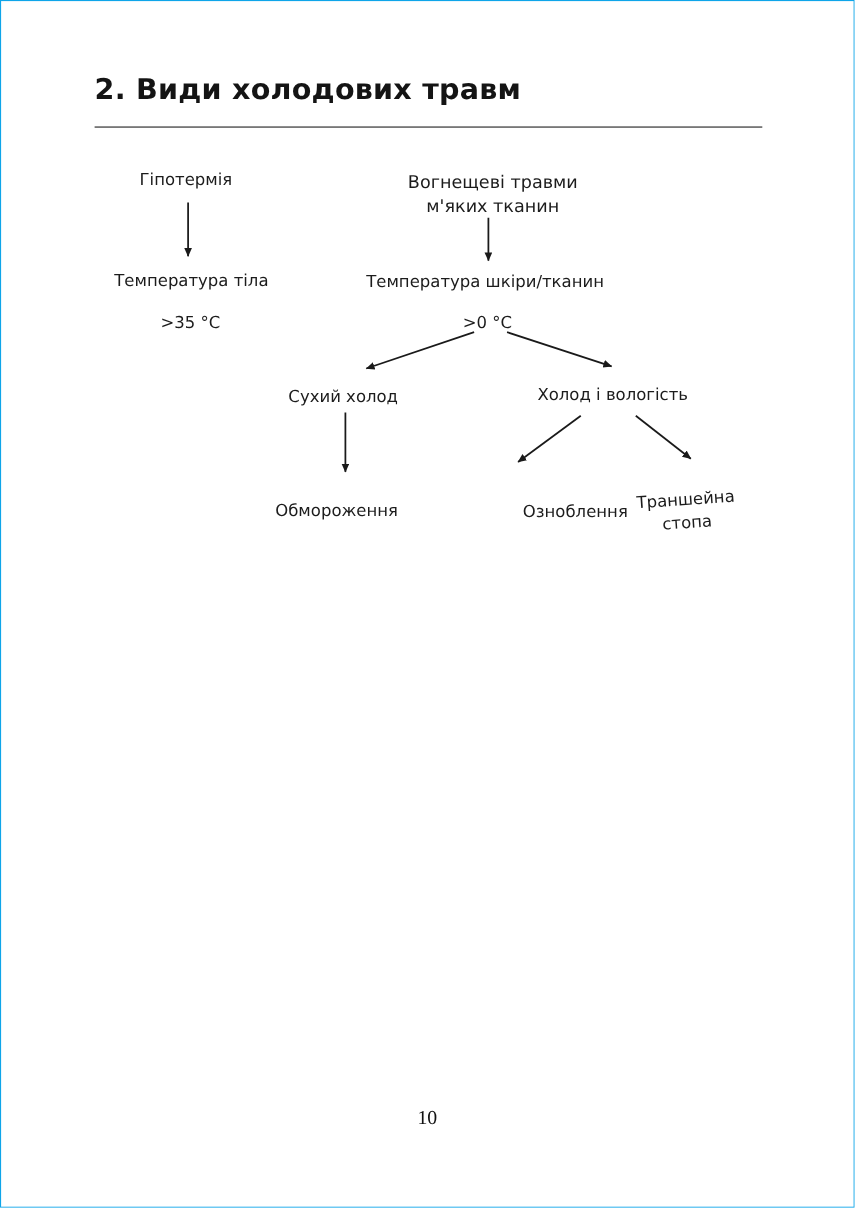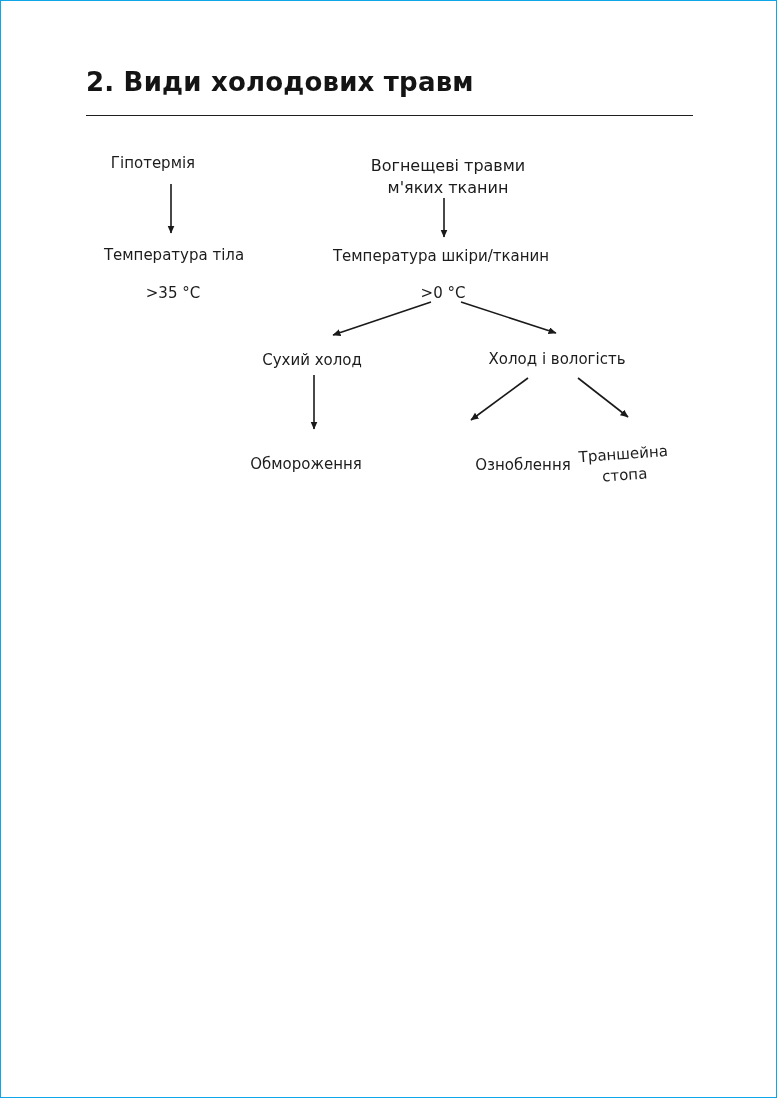--- a/index.html
+++ b/index.html
@@ -95,21 +95,21 @@
       </defs>
       <line x1="170" y1="183" x2="170" y2="232" stroke="#1a1a1a" stroke-width="1.6" marker-end="url(#ah)"></line>
       <line x1="443" y1="197" x2="443" y2="236" stroke="#1a1a1a" stroke-width="1.6" marker-end="url(#ah)"></line>
       <line x1="430" y1="301" x2="332" y2="334" stroke="#1a1a1a" stroke-width="1.6" marker-end="url(#ah)"></line>
       <line x1="460" y1="301" x2="555" y2="332" stroke="#1a1a1a" stroke-width="1.6" marker-end="url(#ah)"></line>
       <line x1="313" y1="374" x2="313" y2="428" stroke="#1a1a1a" stroke-width="1.6" marker-end="url(#ah)"></line>
       <line x1="527" y1="377" x2="470" y2="419" stroke="#1a1a1a" stroke-width="1.6" marker-end="url(#ah)"></line>
       <line x1="577" y1="377" x2="627" y2="416" stroke="#1a1a1a" stroke-width="1.6" marker-end="url(#ah)"></line>
     </svg>
 
-    <div class="node" style="left:152px; top:152px;">Гіпотермія</div>
+    <div class="node" style="left:168px; top:152px;">Гіпотермія</div>
 
     <div class="node wrap big" style="left:447px; top:154px; width:212px;">Вогнещеві травми м'яких тканин</div>
 
     <div class="node" style="left:173px; top:244px;">Температура тіла</div>
 
     <div class="node" style="left:172px; top:282px;">&gt;35 °C</div>
 
     <div class="node" style="left:440px; top:245px;">Температура шкіри/тканин</div>
 
     <div class="node" style="left:442px; top:282px;">&gt;0 °C</div>
@@ -119,14 +119,15 @@
     <div class="node" style="left:556px; top:348px;">Холод і вологість</div>
 
     <div class="node" style="left:305px; top:453px;">Обмороження</div>
 
     <div class="node" style="left:482px; top:454px;margin-left:40px;">Озноблення</div>
 
     <div class="node wrap tilt" style="left:623px; top:443px; width:108px;">Траншейна стопа</div>
 
   </div>
 
+  <div class="page-number">10</div>
 
 </div>
 
 </body></html>

